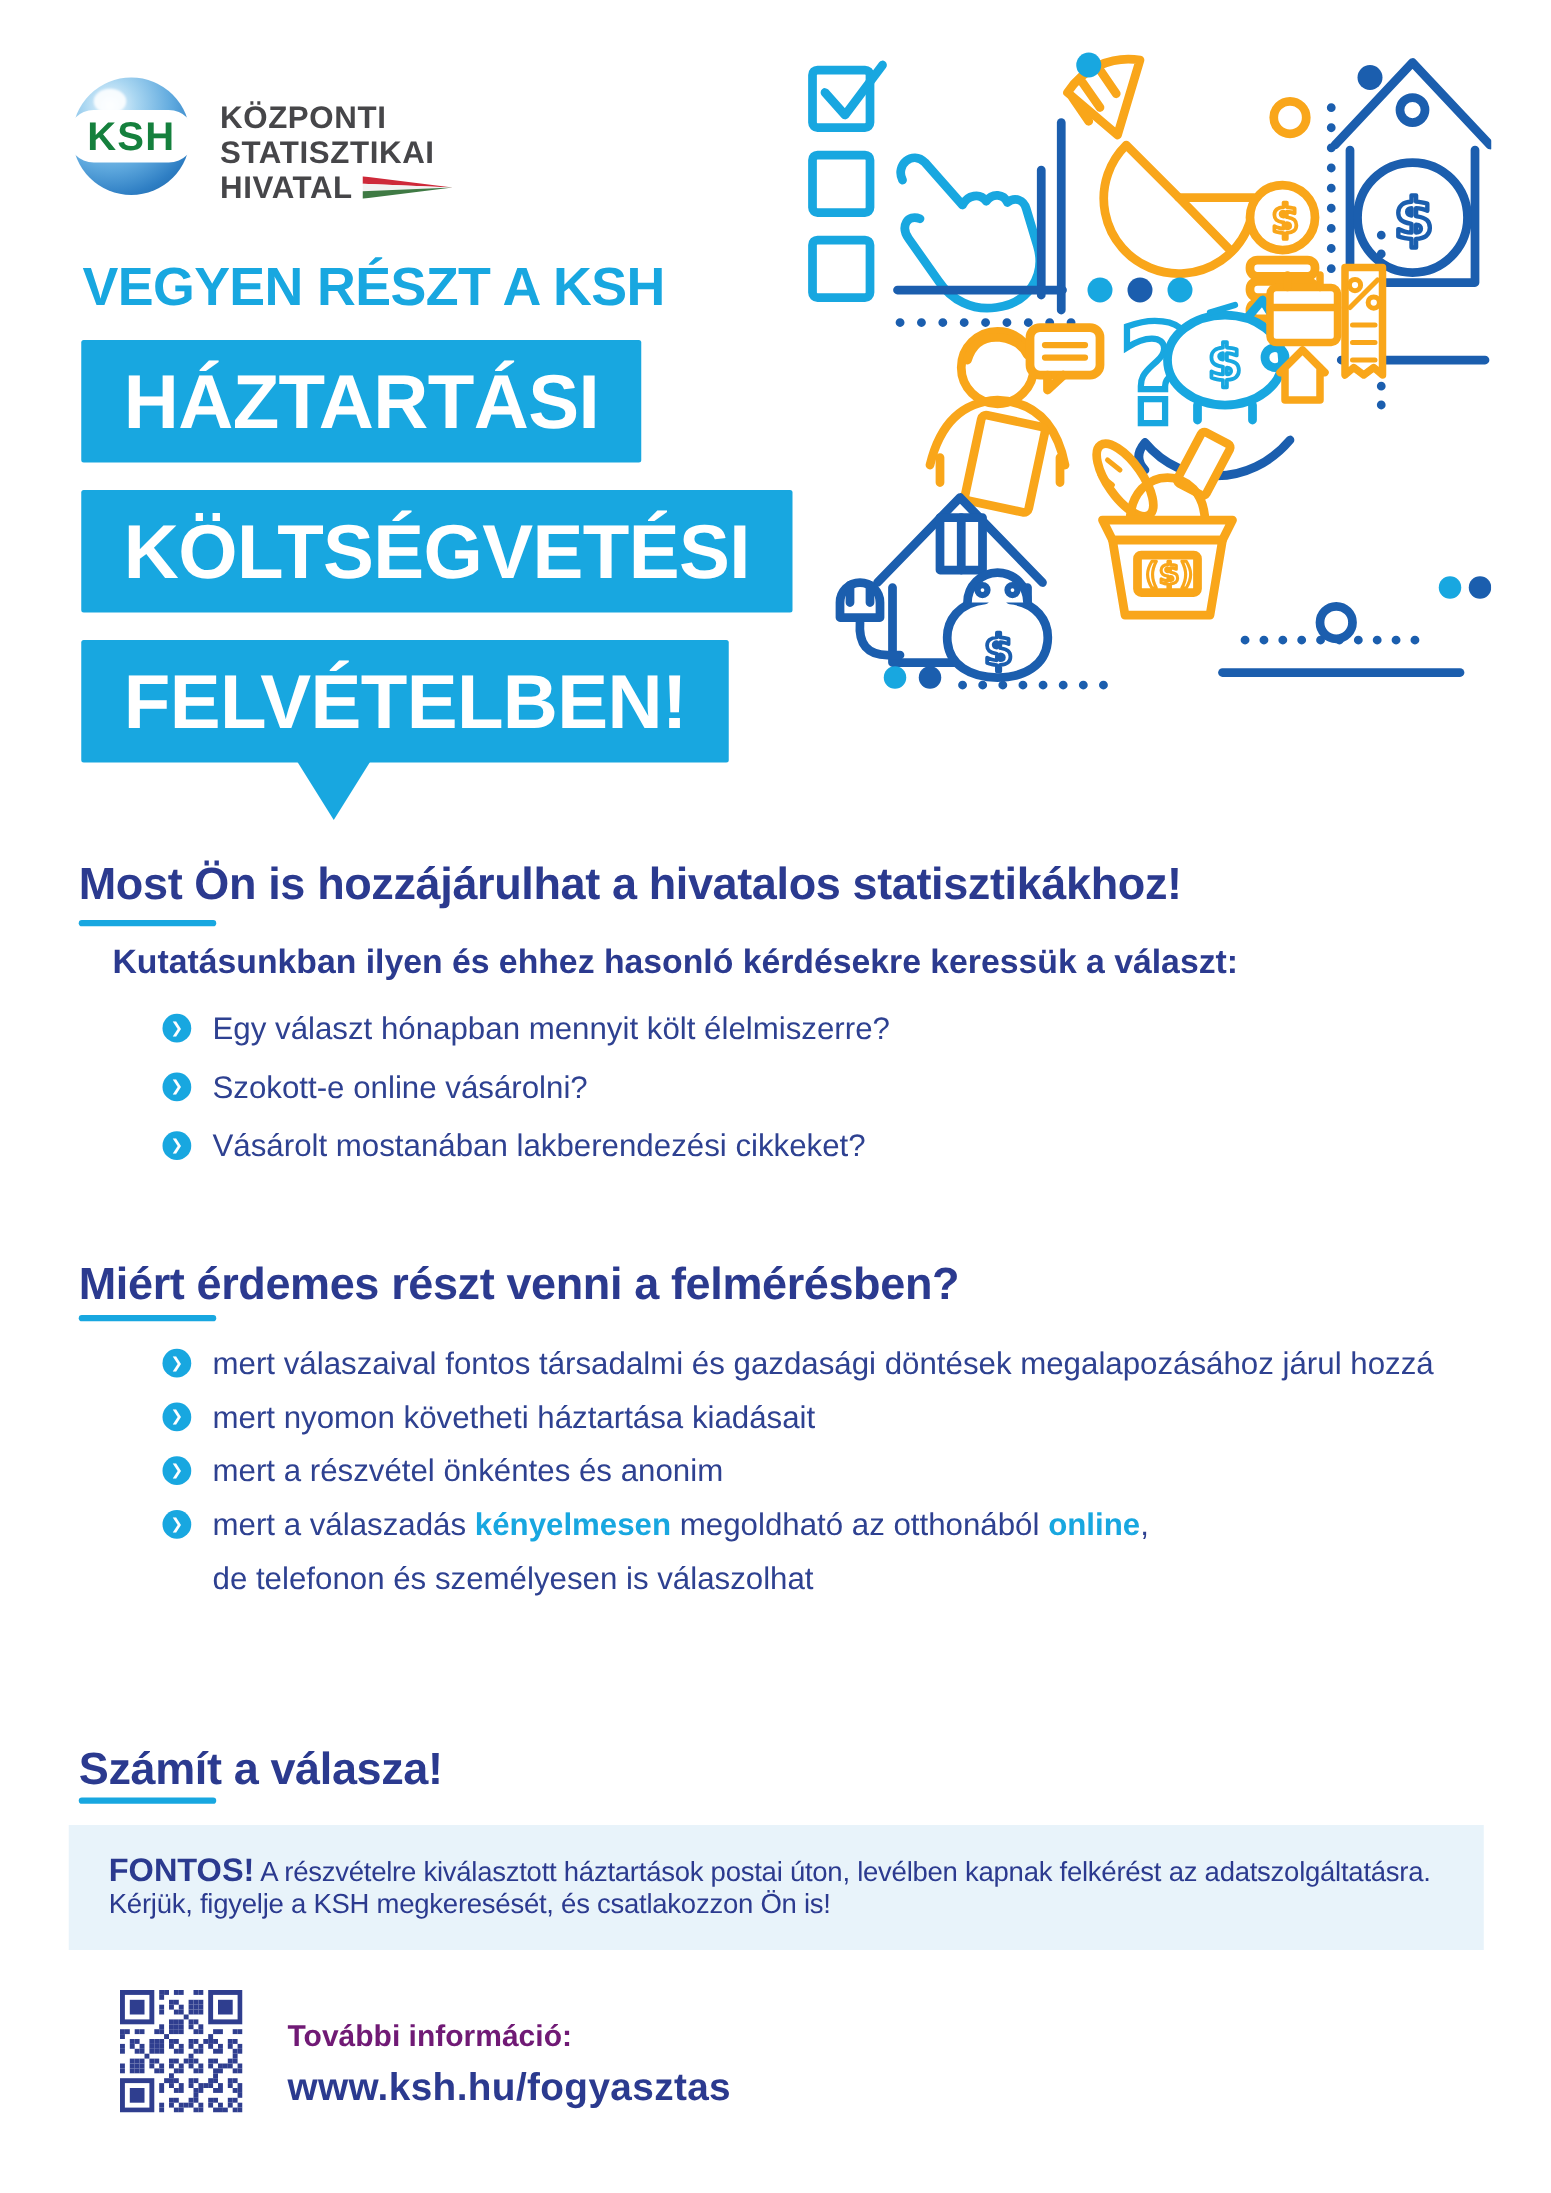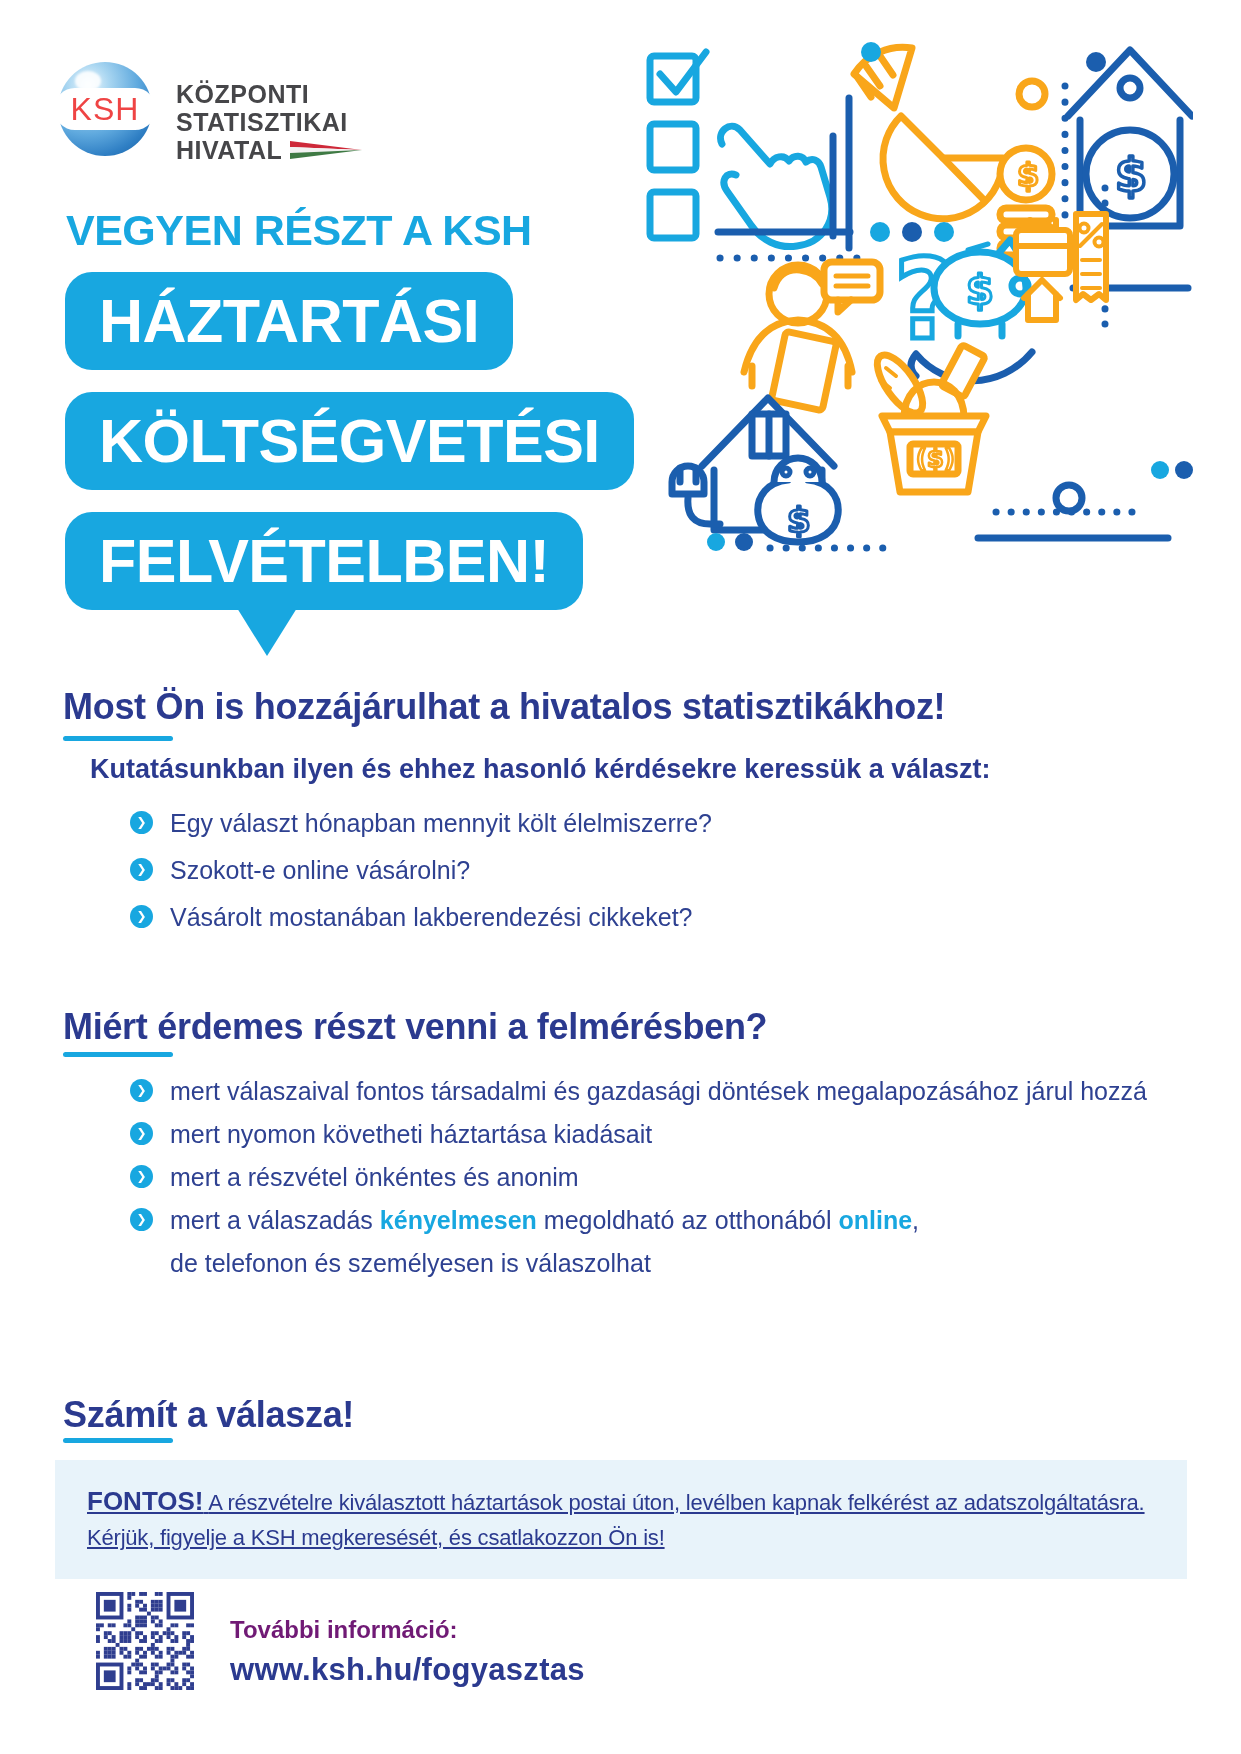--- a/index.html
+++ b/index.html
@@ -8,31 +8,31 @@
   .page { position:relative; width:1241px; height:1754px; margin:0 auto; background:#fff; overflow:hidden; }
 
   
   .logo-wrap { position:absolute; left:58px; top:62px; }
   .sphere { position:relative; width:94px; height:94px; border-radius:50%;
     background:radial-gradient(circle at 32% 24%, #eef8fe 0%, #a9d6f1 22%, #5fa9de 52%, #2f7fc4 75%, #155a9d 100%); }
   .sphere .shine { position:absolute; left:17px; top:9px; width:26px; height:20px; border-radius:50%;
     background:rgba(255,255,255,.85); filter:blur(1px); }
   .sphere .band { position:absolute; left:-4px; top:26px; width:102px; height:42px; background:#fff; border-radius:21px;
     display:flex; align-items:center; justify-content:center; }
-  .sphere .band span { font-size:32px; font-weight:normal; color:#ef4444; letter-spacing:1px; }
+  .sphere .band span { font-size:32px; font-weight:bold; color:#15803d; letter-spacing:1px; }
   .wordmark { position:absolute; left:118px; top:18px; width:260px; color:#464649; font-weight:bold;
     font-size:25px; line-height:28px; letter-spacing:.5px; }
   .wordmark .flagline { display:flex; align-items:center; gap:8px; }
   .flag-arrow { display:inline-block; }
 
   
   .tagline { position:absolute; left:66px; top:206px; font-size:43px; font-weight:bold; color:#18a7e0; letter-spacing:-.5px;text-align:right; }
   .title-boxes { position:absolute; left:65px; top:272px; }
   .tbox { display:table; background:#18a7e0; color:#fff; font-weight:bold; font-size:61px;
-    height:98px; line-height:98px; padding:0 34px; border-radius:27px; margin-bottom:22px; letter-spacing:-.5px; white-space:nowrap; }
+    height:98px; line-height:98px; padding:0 34px; border-radius:2px; margin-bottom:22px; letter-spacing:-.5px; white-space:nowrap; }
   .speech-tail { position:absolute; left:237px; top:608px; width:0; height:0;
     border-left:30px solid transparent; border-right:30px solid transparent; border-top:48px solid #18a7e0; }
 
   
   .h2 { position:absolute; left:63px; font-size:36px; font-weight:bold; color:#2b3a8f; letter-spacing:-.3px; white-space:nowrap; }
   .rule { position:absolute; left:63px; width:110px; height:5px; border-radius:3px; background:#18a7e0; }
   .sub { position:absolute; left:90px; font-size:27px; font-weight:bold; color:#2b3a8f; white-space:nowrap; }
 
   ul.blist { position:absolute; left:130px; list-style:none; }
   ul.blist li { display:grid; grid-template-columns:40px 1fr; align-items:start; color:#2e4191; font-size:25px; }
@@ -41,21 +41,21 @@
   .bullet { width:23px; height:23px; border-radius:50%; background:#18a7e0; color:#fff;
     display:flex; align-items:center; justify-content:center; margin-top:11px; }
   ul.blist.l2 .bullet { margin-top:9px; }
   .bullet::before { content:"\276F"; font-size:12px; font-weight:bold; font-family:"DejaVu Sans", sans-serif; }
   .bline { display:block; white-space:nowrap; }
   .bline:empty { display:none; }
   .cyanb { color:#18a7e0; font-weight:bold; }
 
   
   .notice { position:absolute; left:55px; top:1460px; width:1132px; min-height:100px; background:#e8f3fa;
-    padding:24px 32px; color:#2b3a8f; font-size:22px; line-height:35px; letter-spacing:-.2px;text-decoration:underline; }
+    padding:24px 32px; color:#2b3a8f; font-size:22px; line-height:25px; letter-spacing:-.2px; }
   .notice b { font-size:26px; letter-spacing:0; }
 
   
   .qr { position:absolute; left:96px; top:1592px; width:98px; height:98px; }
   .f-label { position:absolute; left:230px; top:1616px; font-size:24px; font-weight:bold; color:#701a75; }
   .f-url { position:absolute; left:230px; top:1652px; font-size:31px; font-weight:bold; color:#2b3a8f; letter-spacing:.3px; }
 
   
   .illu { position:absolute; left:628px; top:36px; }
   .illu svg { font-family:"DejaVu Sans", sans-serif; font-weight:bold; }

